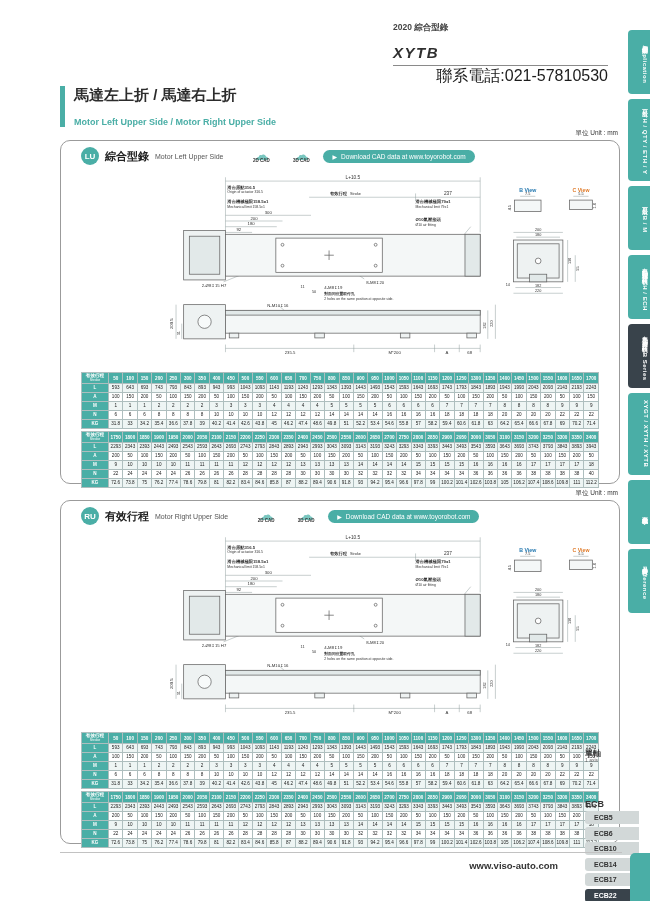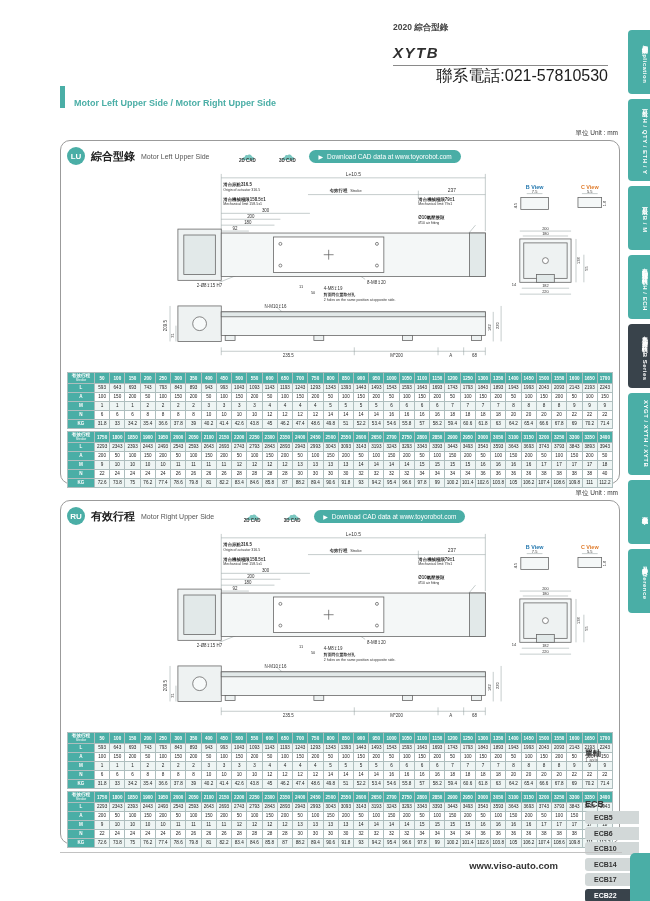--- a/index.html
+++ b/index.html
@@ -14,21 +14,21 @@
   .title-en{font-size:9px;color:#4aaea6;font-weight:bold;margin-top:12px;}
   
   .side-tabs{position:absolute;right:0;top:30px;display:flex;flex-direction:column;gap:5px;align-items:flex-end;}
   .side-tab{writing-mode:vertical-rl;text-orientation:mixed;background:#4aaea6;color:#fff;font-size:6px;font-weight:bold;width:20px;min-height:50px;padding:7px 1px;border-radius:4px 0 0 4px;text-align:center;letter-spacing:0.5px;cursor:pointer;}
   .side-tab.active{background:#39434b;}
   
   .panel{position:absolute;left:60px;width:560px;height:352px;}
   #panel-lu{top:132px;}
   #panel-ru{top:492px;}
   .unit-note{position:absolute;top:-3px;right:2px;font-size:6.5px;color:#333;}
-  .panel-box{position:absolute;top:8px;left:0;right:0;bottom:0;border:1.5px solid #9b9b9b;border-radius:10px;padding:4px 6px;background:#fff;}
+  .panel-box{position:absolute;top:8px;left:0;right:0;bottom:0;border:1.5px solid #9b9b9b;border-radius:10px;padding:4px 20px;background:#fff;}
   .panel-head{display:flex;align-items:center;gap:6px;height:22px;}
   .badge{width:18px;height:18px;border-radius:50%;background:#4aaea6;color:#fff;font-size:8px;font-weight:bold;display:flex;align-items:center;justify-content:center;flex:none;}
   .p-title-zh{font-size:11px;font-weight:bold;color:#222;}
   .p-title-en{font-size:7px;color:#555;}
   .cad-icons{display:flex;gap:8px;margin-left:16px;}
   .cad-icon{position:relative;width:32px;text-align:center;cursor:pointer;}
   .cloud{font-size:15px;color:#79c6bf;line-height:11px;display:block;}
   .cad-label{font-size:4.5px;color:#333;font-weight:bold;display:block;margin-top:-2px;}
   .dl-pill{background:#4aaea6;color:#fff;font-size:6.5px;border-radius:8px;padding:3px 9px;display:flex;align-items:center;gap:4px;cursor:pointer;white-space:nowrap;}
   .dl-arrow{font-size:6px;}
@@ -65,20 +65,21 @@
 
 <div class="page">
 
   <div class="top-right">
     <span class="catalog-label">2020 綜合型錄</span>
     <span class="brand-logo">XYTB</span>
   </div>
   <div class="phone">聯系電話:021-57810530</div>
 
   <div class="title-block">
+    <div class="title-zh">馬達左上折 / 馬達右上折</div>
     <div class="title-en">Motor Left Upper Side / Motor Right Upper Side</div>
   </div>
 
   <nav class="side-tabs">
     <div class="side-tab">應用案例 Application</div>
     <div class="side-tab">一般 GTH / QTY / ETH / Y</div>
     <div class="side-tab">一般 ETB / M</div>
     <div class="side-tab">單軸 螺桿+線軌 GCH / ECH</div>
     <div class="side-tab active">馬達 皮帶+線軌 ECB Series</div>
     <div class="side-tab">XYGT / XYTH / XYTB</div>

